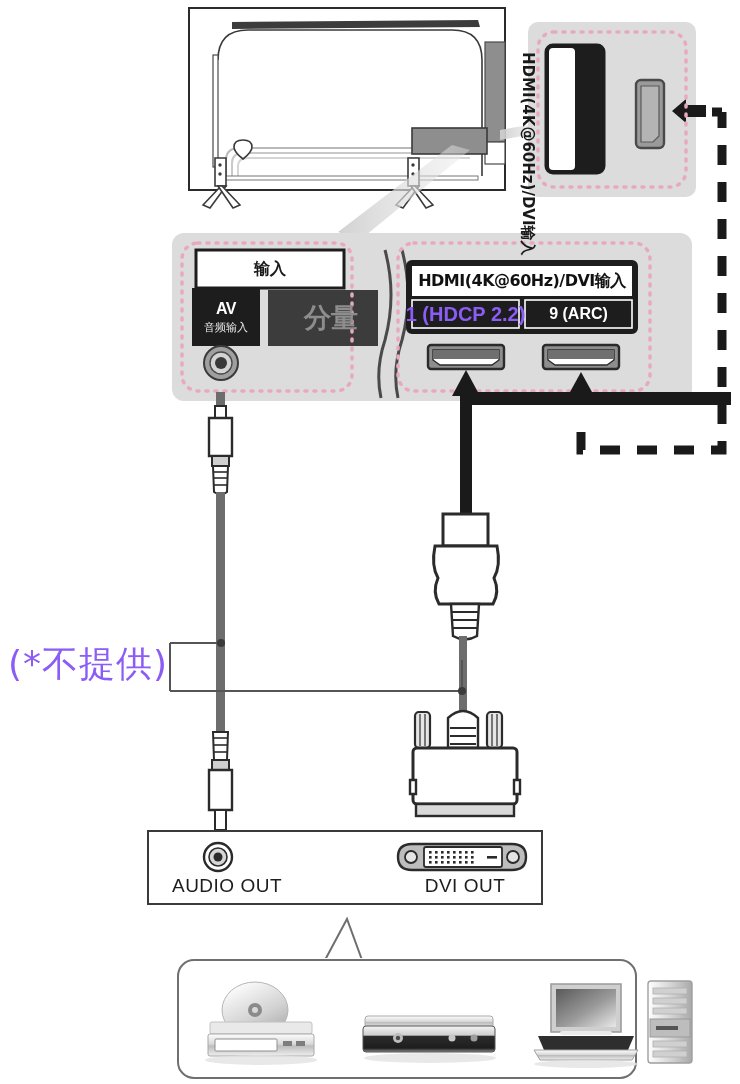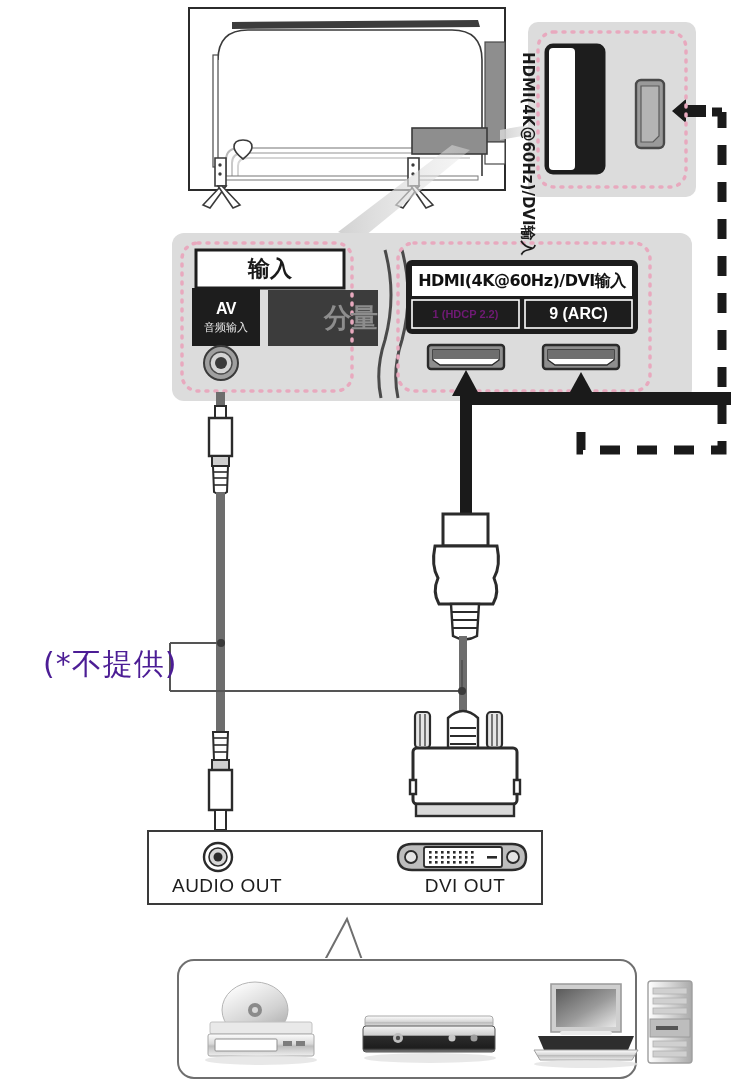--- a/index.html
+++ b/index.html
@@ -9,21 +9,21 @@
   .stage{position:absolute;left:0;top:0;width:740px;height:1084px;}
   svg{display:block;}
   .abs{position:absolute;}
 
   .t-cn{font-family:"DejaVu Sans","Liberation Sans",sans-serif;}
 
   
   .hdmi{font-weight:bold;letter-spacing:-0.5px;}
 
   .lbl{font-size:19px;letter-spacing:.5px;color:#1d1d1d;}
-  .note{font-size:30px;color:#4c1d95;letter-spacing:1px;margin-left:35px;}
+  .note{font-size:36px;color:#8b5cf6;letter-spacing:1px;}
 </style>
 </head>
 <body>
 
 <div class="stage">
 
 <svg width="740" height="1084" viewBox="0 0 740 1084">
   <defs>
     <linearGradient id="gMetal" x1="0" y1="0" x2="0" y2="1">
       <stop offset="0%" stop-color="#fdfdfd"></stop>
@@ -351,39 +351,39 @@
   <span class="t-cn" style="font-size:15px;font-weight:bold;color:#1a1a1a;white-space:nowrap;">HDMI(4K@60Hz)/DVI输入</span>
 </div>
 
 <div class="abs" style="left:572px;top:58px;width:110px;height:26px;
             transform:rotate(90deg);transform-origin:0 0;
             display:flex;align-items:center;justify-content:flex-start;">
   <span class="t-cn" style="font-size:20px;font-weight:bold;color:#ffffff;white-space:nowrap;">3 (MHL)</span>
 </div>
 
 <div class="abs" style="left:196px;top:250px;width:148px;height:38px;display:flex;align-items:center;justify-content:center;">
-  <span class="t-cn" style="font-size:22px;font-weight:bold;color:#1a1a1a;">输入</span>
+  <span class="t-cn" style="font-size:16px;font-weight:bold;color:#1a1a1a;">输入</span>
 </div>
 
 <div class="abs" style="left:192px;top:288px;width:68px;height:58px;display:flex;flex-direction:column;
             align-items:center;justify-content:center;gap:2px;">
   <span style="font-size:16px;font-weight:bold;color:#ffffff;letter-spacing:-0.5px;">AV</span>
   <span class="t-cn" style="font-size:11px;color:#e8e8e8;white-space:nowrap;">音频输入</span>
 </div>
 
-<div class="abs" style="left:268px;top:290px;width:110px;height:56px;display:flex;align-items:center;justify-content:flex-end;">
+<div class="abs" style="left:268px;top:290px;width:110px;height:56px;display:flex;align-items:center;justify-content:flex-start;padding-left:36px;">
   <span class="t-cn" style="font-size:27px;font-weight:bold;color:#8d8d8d;">分量</span>
 </div>
 
 <div class="abs" style="left:412px;top:266px;width:220px;height:30px;display:flex;align-items:center;justify-content:center;">
   <span class="t-cn hdmi" style="font-size:16px;font-weight:bold;color:#111;white-space:nowrap;">HDMI(4K@60Hz)/DVI输入</span>
 </div>
 
 <div class="abs" style="left:412px;top:300px;width:107px;height:28px;display:flex;align-items:center;justify-content:center;">
-  <span style="font-size:11px;font-weight:bold;color:#701a75;white-space:nowrap;">1 (HDCP 2.2)</span>
+  <span style="font-size:20px;font-weight:bold;color:#8b5cf6;white-space:nowrap;">1 (HDCP 2.2)</span>
 </div>
 
 <div class="abs" style="left:525px;top:300px;width:107px;height:28px;display:flex;align-items:center;justify-content:center;">
   <span style="font-size:16px;font-weight:bold;color:#ffffff;white-space:nowrap;">9 (ARC)</span>
 </div>
 
 <div class="abs" style="left:8px;top:641px;width:160px;height:46px;display:flex;align-items:center;">
   <span class="t-cn note" style="white-space:nowrap;">(*不提供)</span>
 </div>
 

